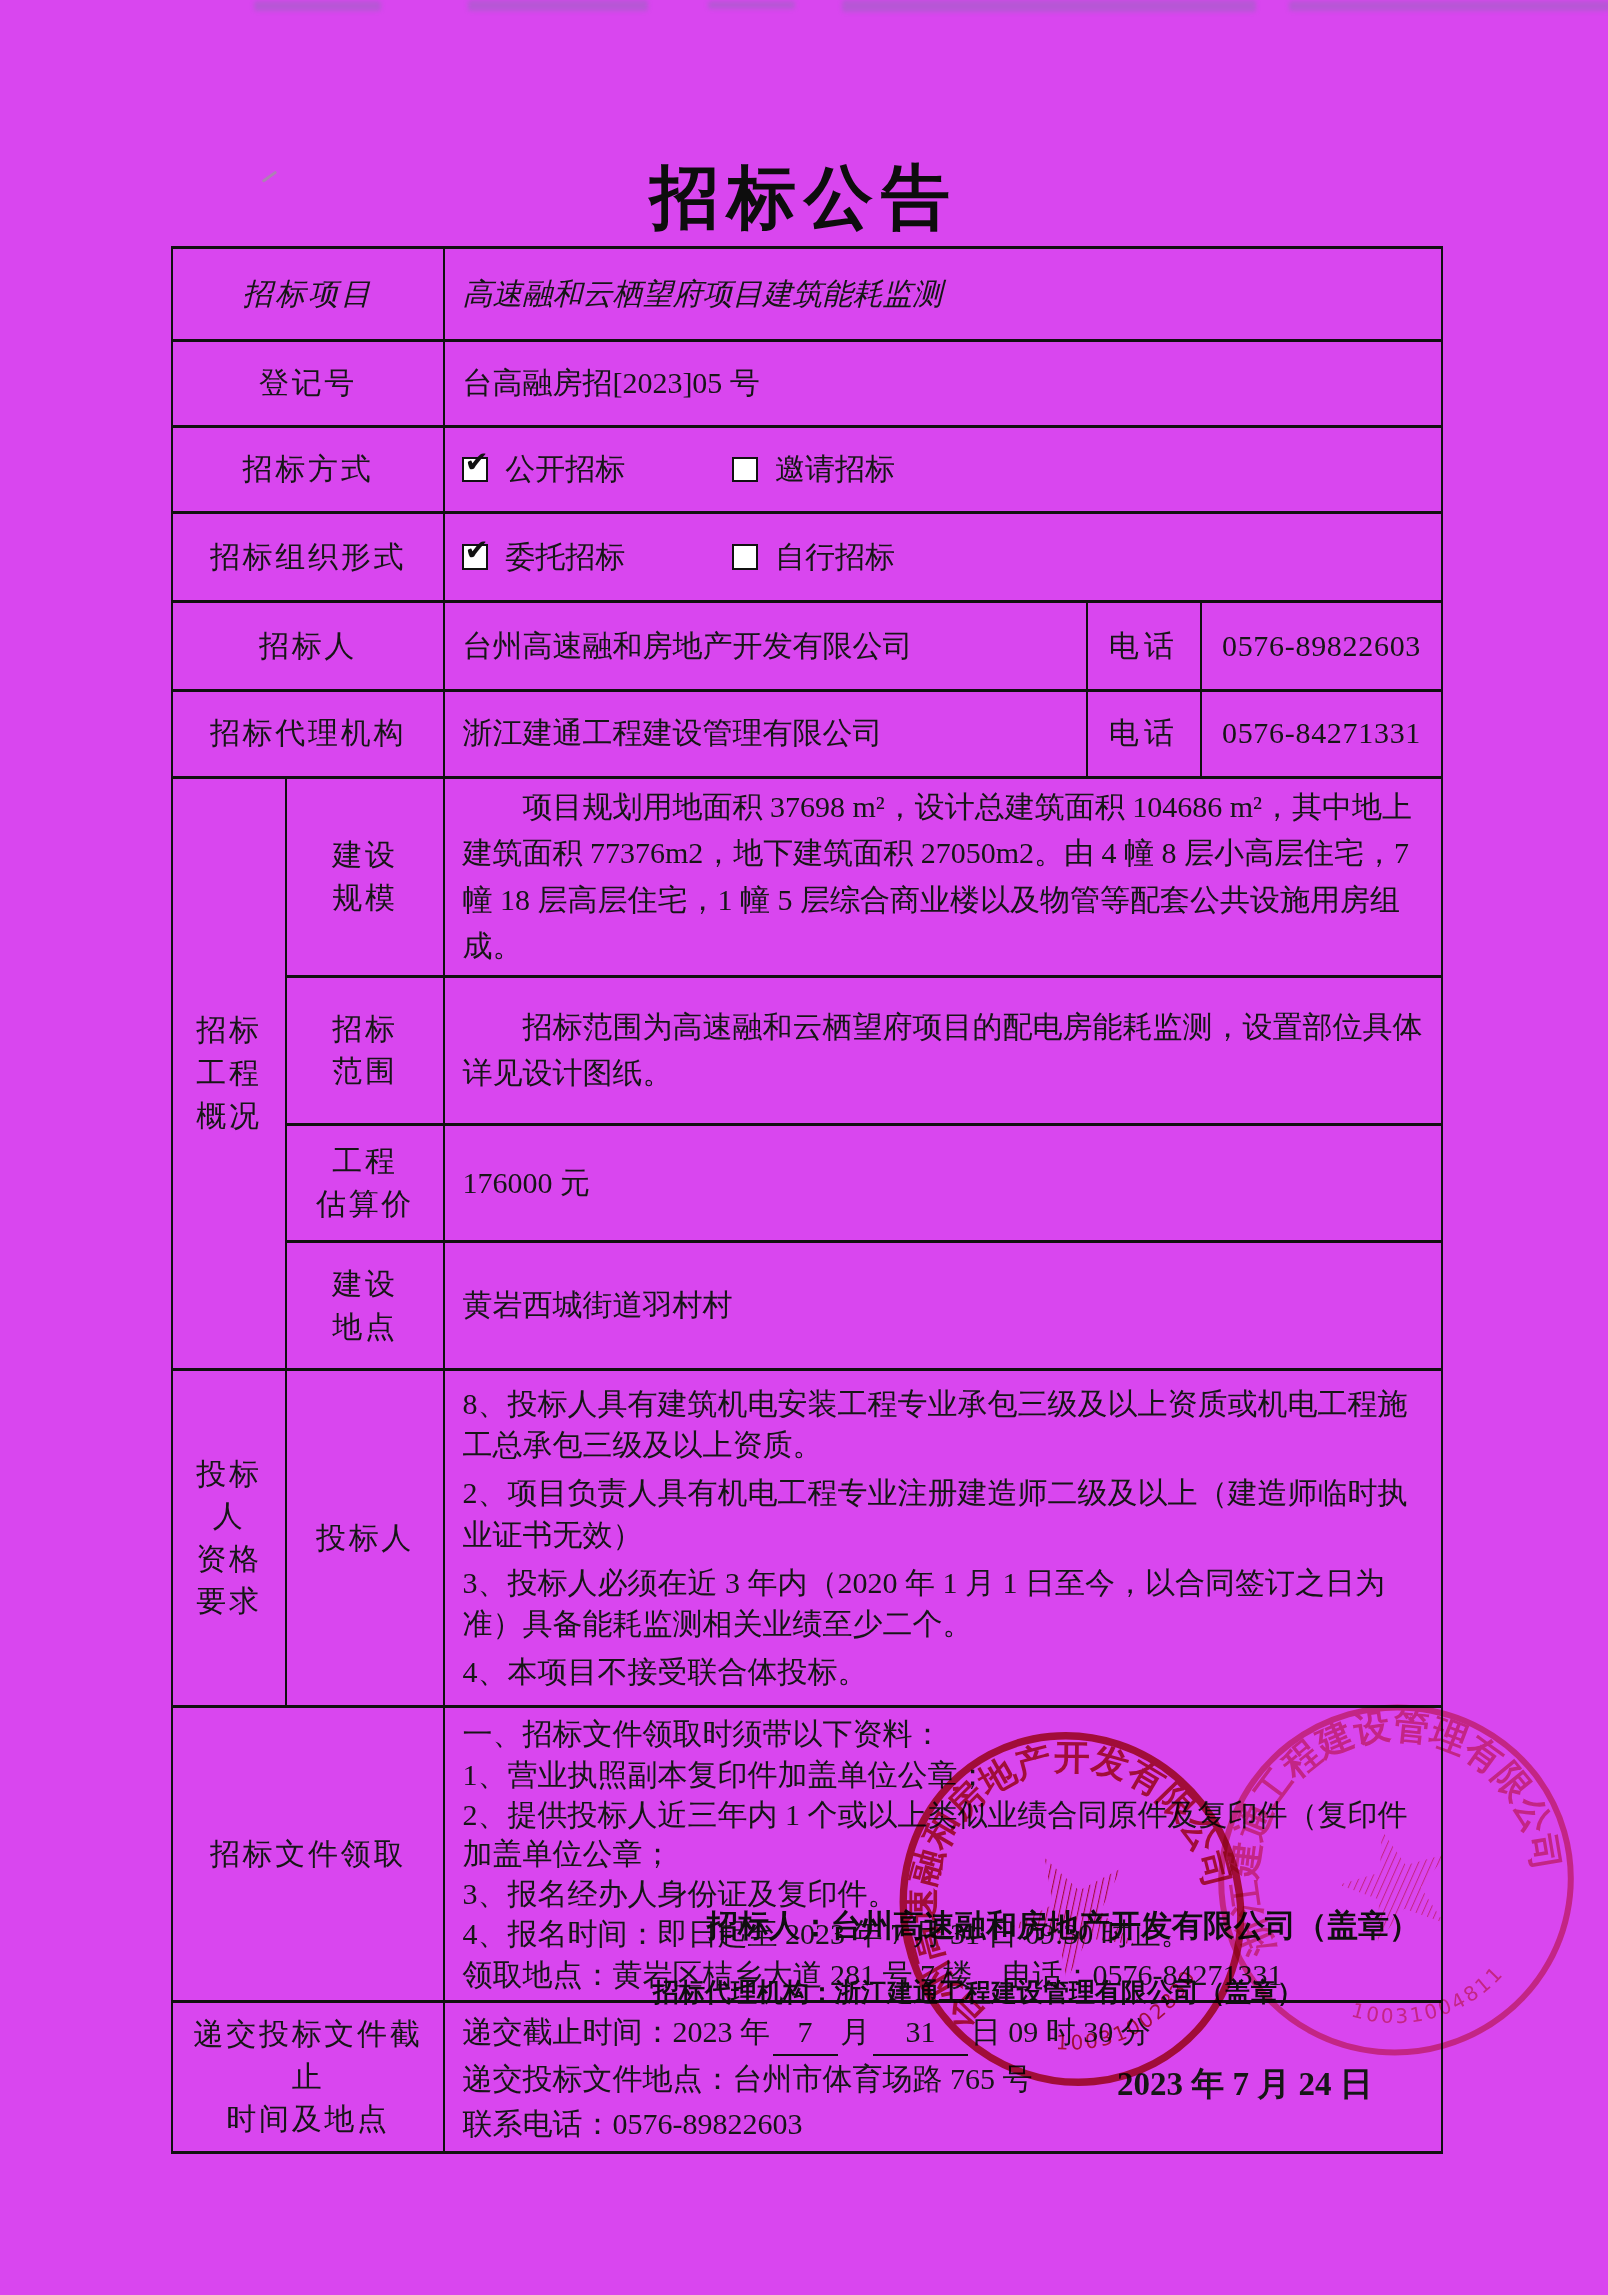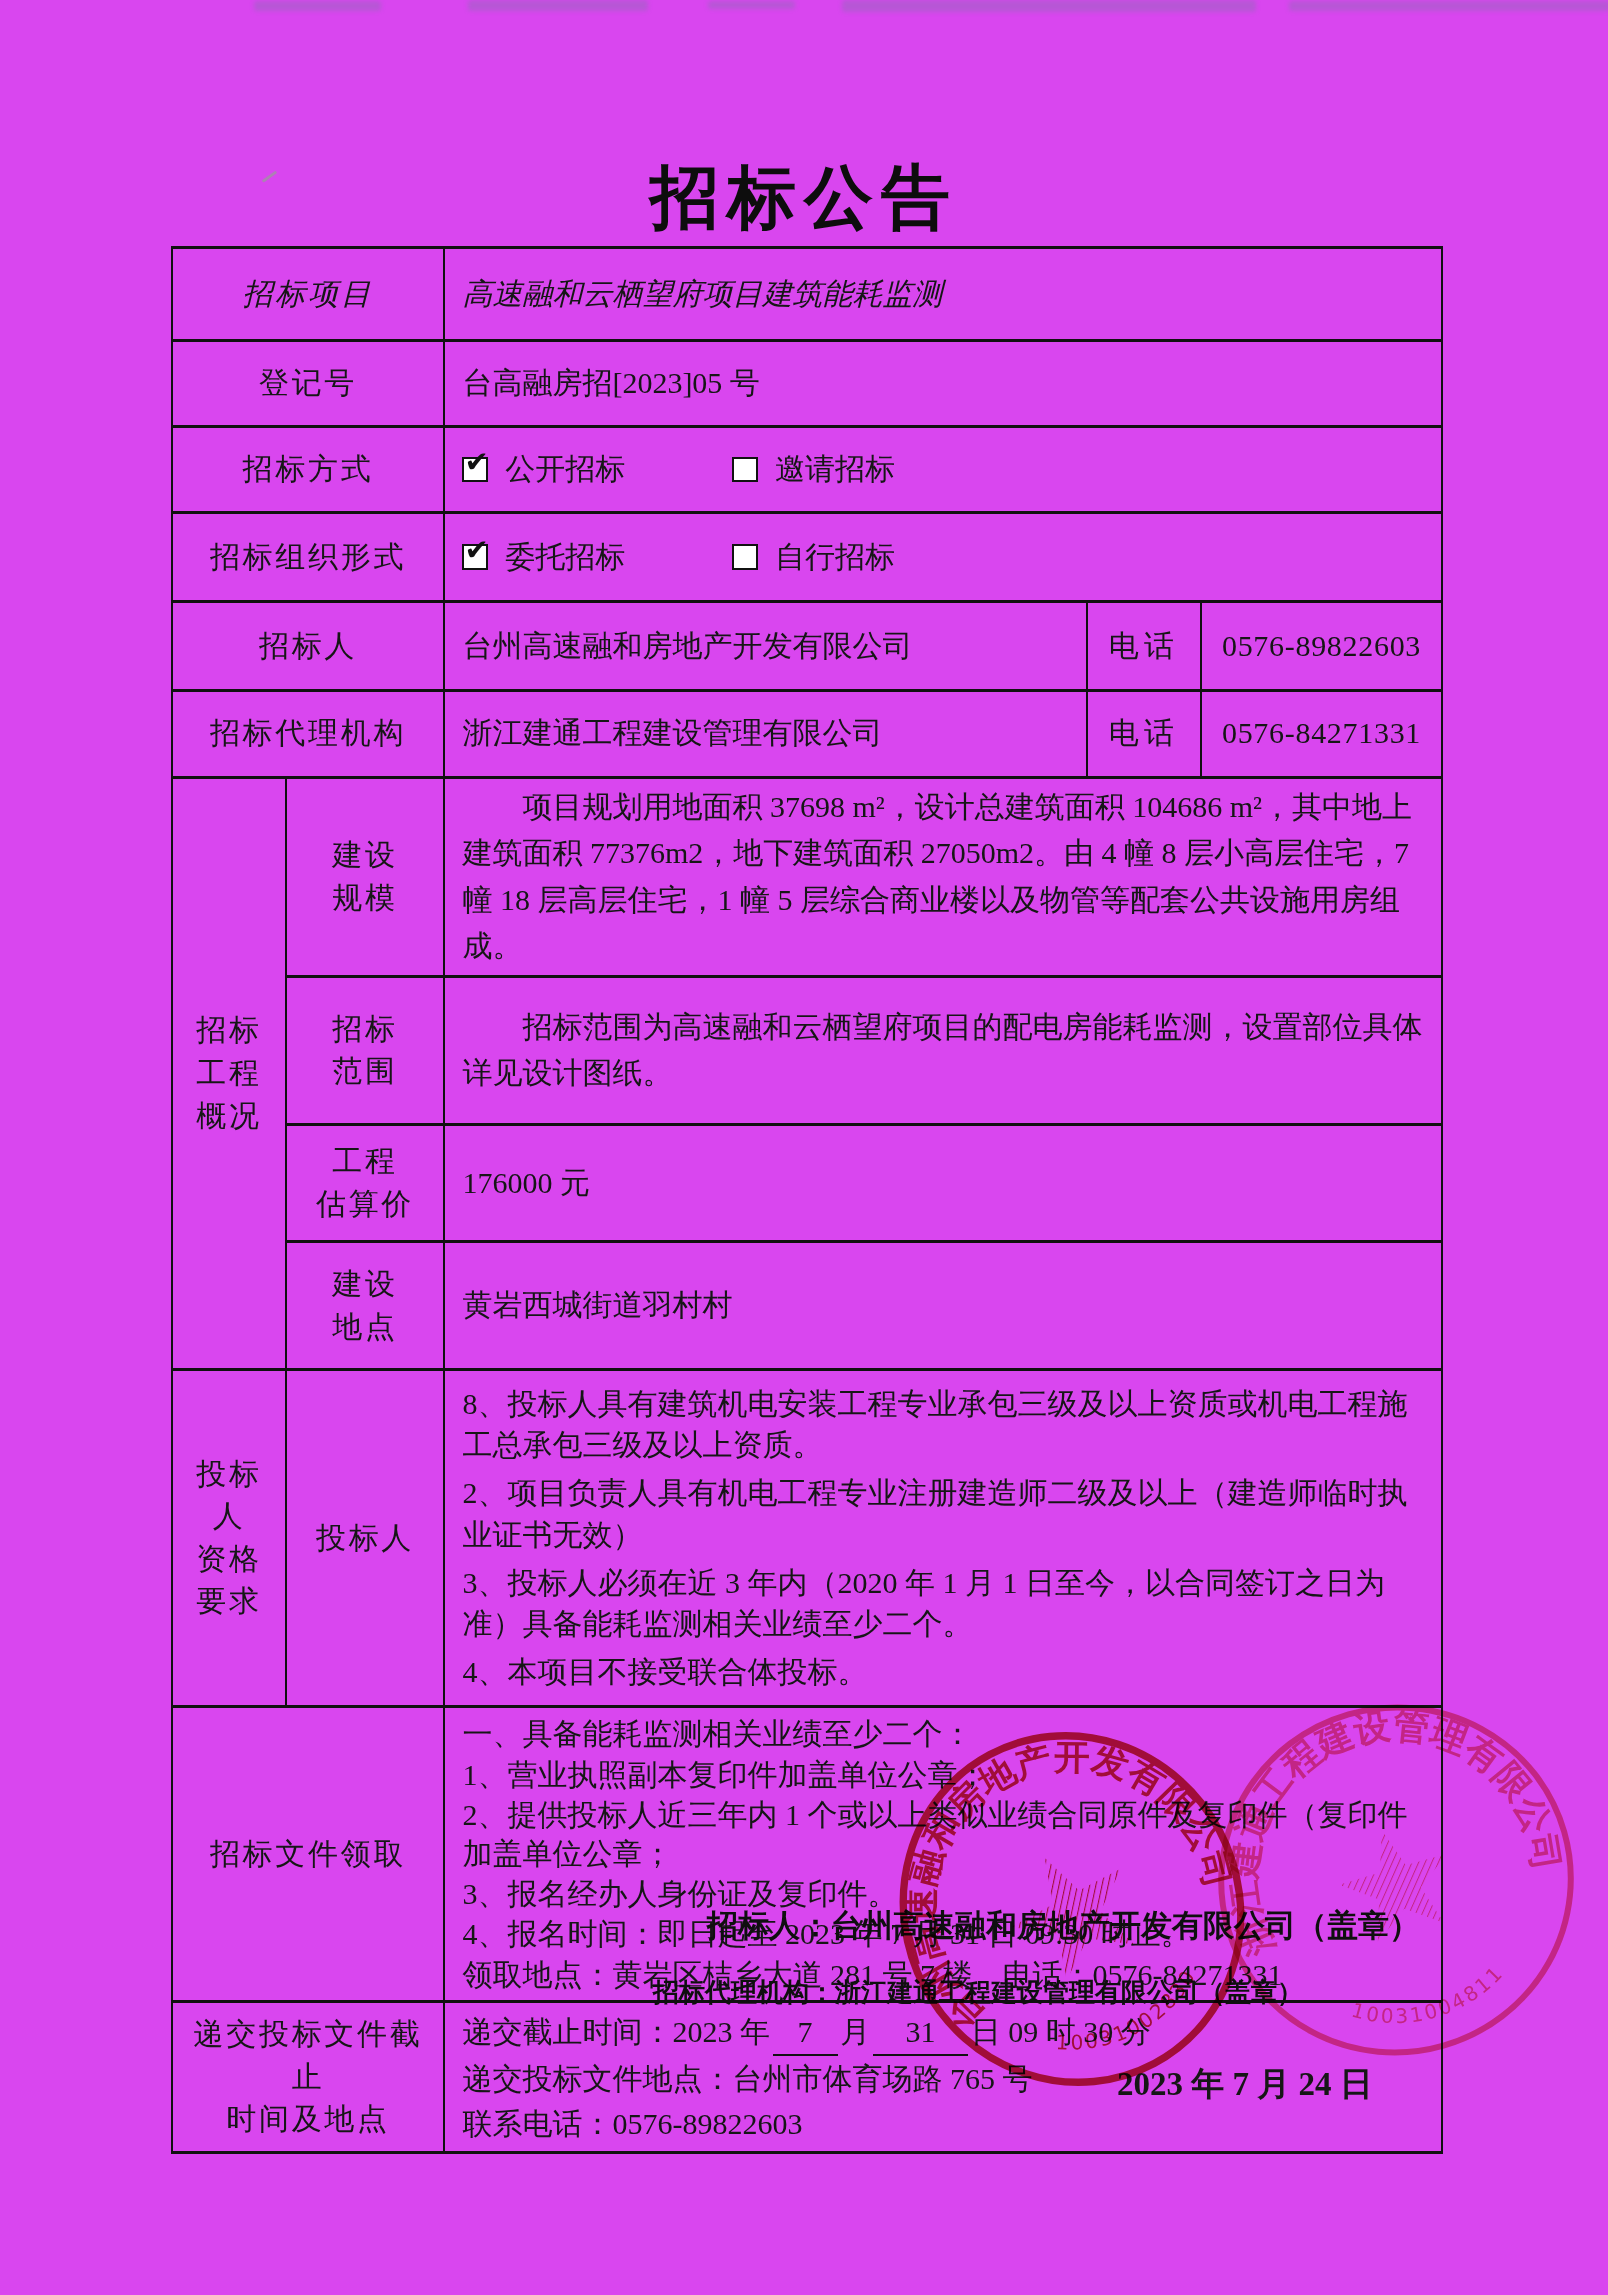--- a/index.html
+++ b/index.html
@@ -212,21 +212,21 @@
         <td class="val req-list" colspan="3">
             <div class="req-line">8、投标人具有建筑机电安装工程专业承包三级及以上资质或机电工程施工总承包三级及以上资质。</div>
             <div class="req-line">2、项目负责人具有机电工程专业注册建造师二级及以上（建造师临时执业证书无效）</div>
             <div class="req-line">3、投标人必须在近 3 年内（2020 年 1 月 1 日至今，以合同签订之日为准）具备能耗监测相关业绩至少二个。</div>
             <div class="req-line">4、本项目不接受联合体投标。</div>
           </td>
       </tr>
       <tr class="r-docs">
         <td class="lbl" colspan="2">招标文件领取</td>
         <td class="val doc-list" colspan="3">
-            <div class="doc-line">一、具备能耗监测相关业绩至少二个：</div>
+            <div class="doc-line">一、招标文件领取时须带以下资料：</div>
             <div class="doc-line">1、营业执照副本复印件加盖单位公章；</div>
             <div class="doc-line">2、提供投标人近三年内 1 个或以上类似业绩合同原件及复印件（复印件加盖单位公章；</div>
             <div class="doc-line">3、报名经办人身份证及复印件。</div>
             <div class="doc-line">4、报名时间：即日起至 2023 年 7 月 31 日 09:30 时止。</div>
             <div class="doc-line">领取地点：黄岩区桔乡大道 281 号 7 楼　电话：0576-84271331</div>
           </td>
       </tr>
       <tr class="r-dead">
         <td class="lbl vlines2" colspan="2">
             <div class="lbl-line">递交投标文件截止</div>

